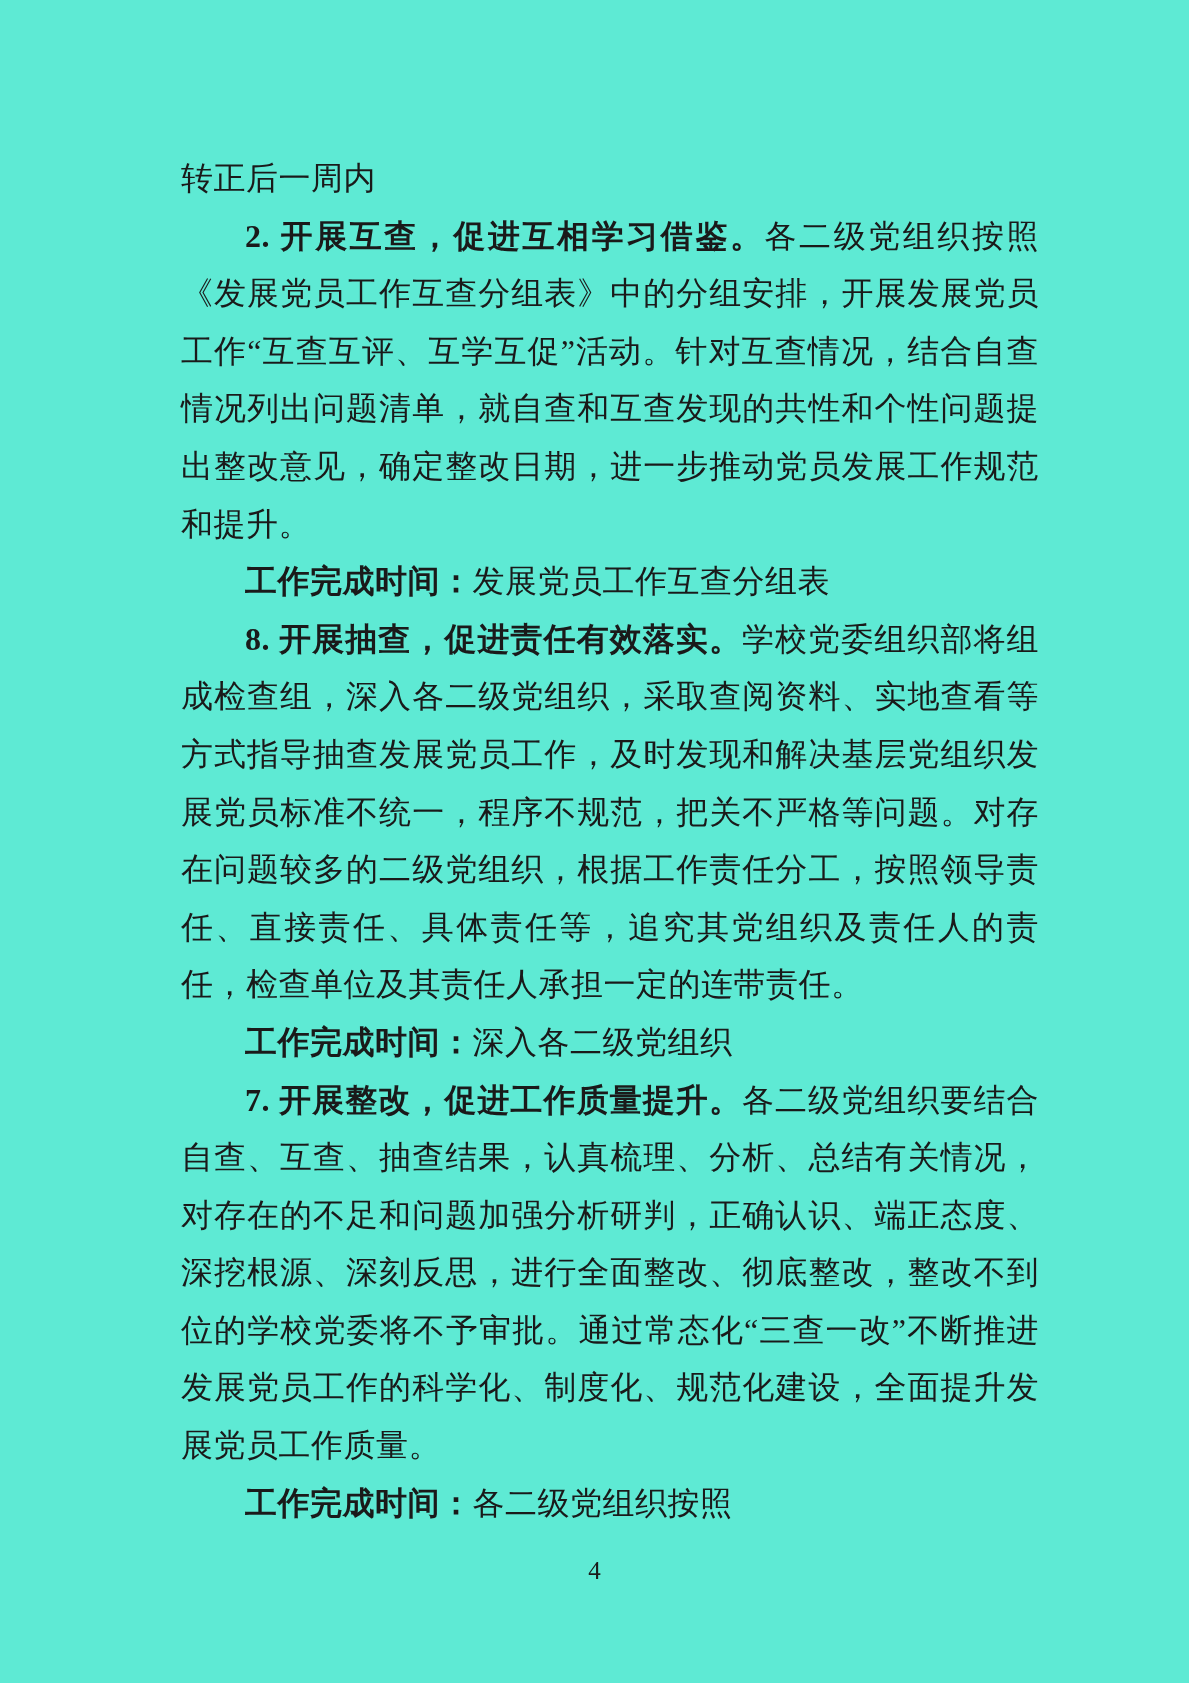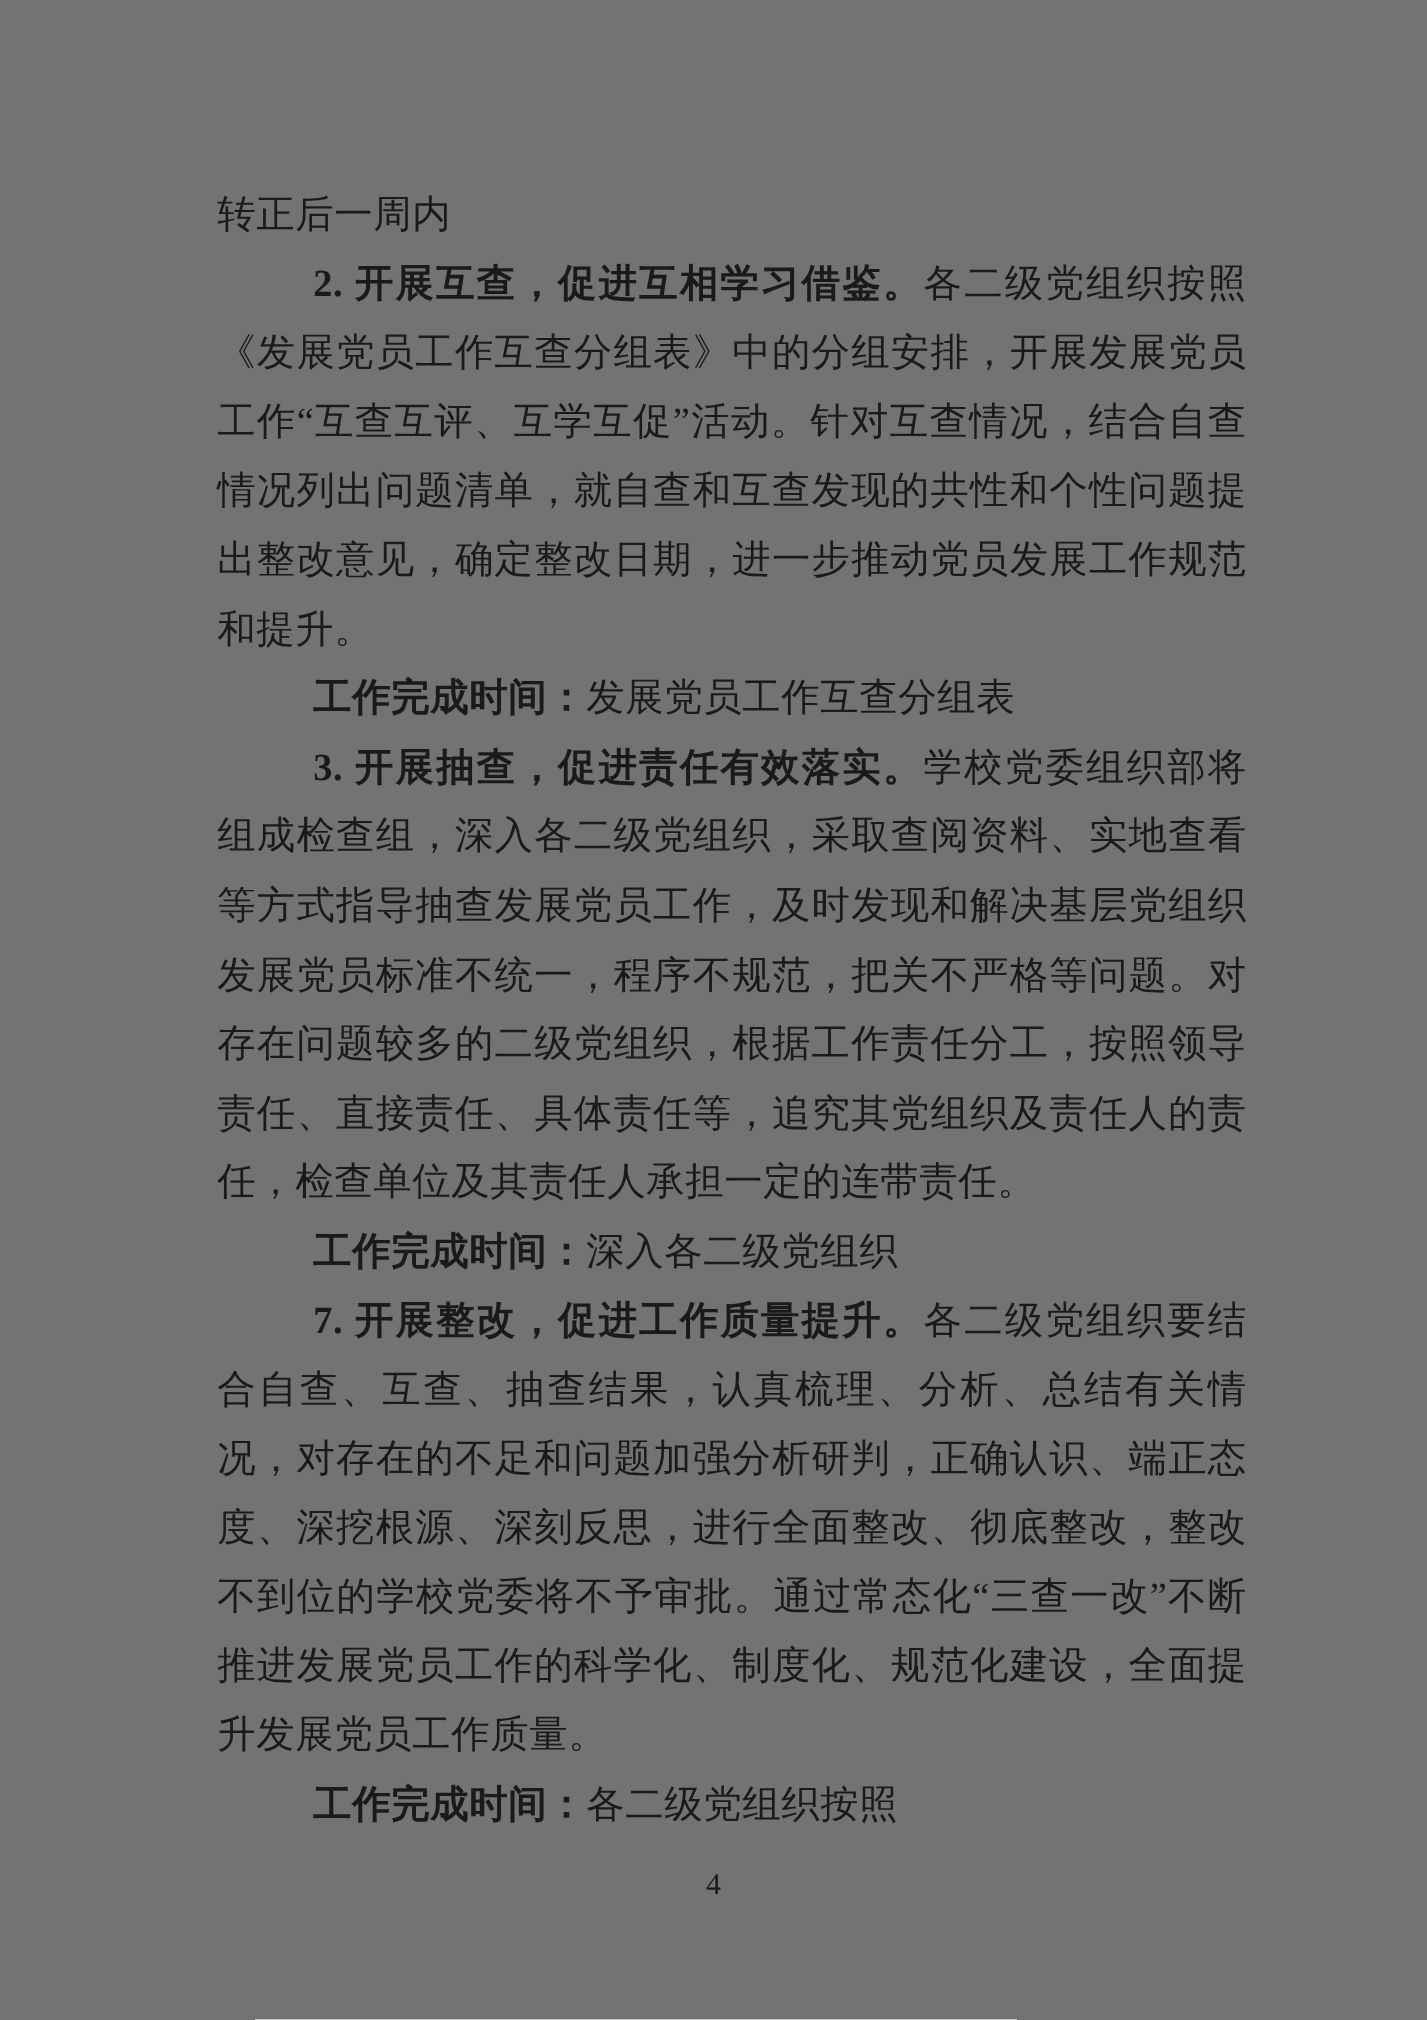--- a/index.html
+++ b/index.html
@@ -4,21 +4,21 @@
 <style>
   html, body {
     margin: 0;
     padding: 0;
     background: #ffffff;
   }
   .page {
     position: relative;
     width: 1189px;
     height: 1683px;
-    background: #737373;
+    background: #5eead4;
     overflow: hidden;
     font-family: "Liberation Serif", "DejaVu Serif", serif;
     color: #1a1a1a;
   }
   .content {
     position: absolute;
     left: 181px;
     top: 150px;
     width: 858px;
     font-size: 32px;
@@ -30,21 +30,20 @@
   .content p {
     margin: 0;
     padding: 0;
     text-indent: 2em;
   }
   .content p.continuation {
     text-indent: 0;
   }
   .lead {
     font-weight: bold;
-    margin-left: 16px;
   }
   .page-number {
     position: absolute;
     top: 1556px;
     left: 0;
     width: 100%;
     text-align: center;
     font-size: 25px;
     line-height: 30px;
     color: #1a1a1a;
@@ -55,21 +54,21 @@
 
 <div class="page">
   <div class="content">
 
     <p class="continuation"><span class="body">转正后一周内</span></p>
 
     <p><span class="lead">2. 开展互查，促进互相学习借鉴。</span><span class="body">各二级党组织按照《发展党员工作互查分组表》中的分组安排，开展发展党员工作“互查互评、互学互促”活动。针对互查情况，结合自查情况列出问题清单，就自查和互查发现的共性和个性问题提出整改意见，确定整改日期，进一步推动党员发展工作规范和提升。</span></p>
 
     <p><span class="lead">工作完成时间：</span><span class="body">发展党员工作互查分组表</span></p>
 
-    <p><span class="lead">3. 开展抽查，促进责任有效落实。</span><span class="body">学校党委组织部将组成检查组，深入各二级党组织，采取查阅资料、实地查看等方式指导抽查发展党员工作，及时发现和解决基层党组织发展党员标准不统一，程序不规范，把关不严格等问题。对存在问题较多的二级党组织，根据工作责任分工，按照领导责任、直接责任、具体责任等，追究其党组织及责任人的责任，检查单位及其责任人承担一定的连带责任。</span></p>
+    <p><span class="lead">8. 开展抽查，促进责任有效落实。</span><span class="body">学校党委组织部将组成检查组，深入各二级党组织，采取查阅资料、实地查看等方式指导抽查发展党员工作，及时发现和解决基层党组织发展党员标准不统一，程序不规范，把关不严格等问题。对存在问题较多的二级党组织，根据工作责任分工，按照领导责任、直接责任、具体责任等，追究其党组织及责任人的责任，检查单位及其责任人承担一定的连带责任。</span></p>
 
     <p><span class="lead">工作完成时间：</span><span class="body">深入各二级党组织</span></p>
 
     <p><span class="lead">7. 开展整改，促进工作质量提升。</span><span class="body">各二级党组织要结合自查、互查、抽查结果，认真梳理、分析、总结有关情况，对存在的不足和问题加强分析研判，正确认识、端正态度、深挖根源、深刻反思，进行全面整改、彻底整改，整改不到位的学校党委将不予审批。通过常态化“三查一改”不断推进发展党员工作的科学化、制度化、规范化建设，全面提升发展党员工作质量。</span></p>
 
     <p><span class="lead">工作完成时间：</span><span class="body">各二级党组织按照</span></p>
 
   </div>
 
   <div class="page-number">4</div>

